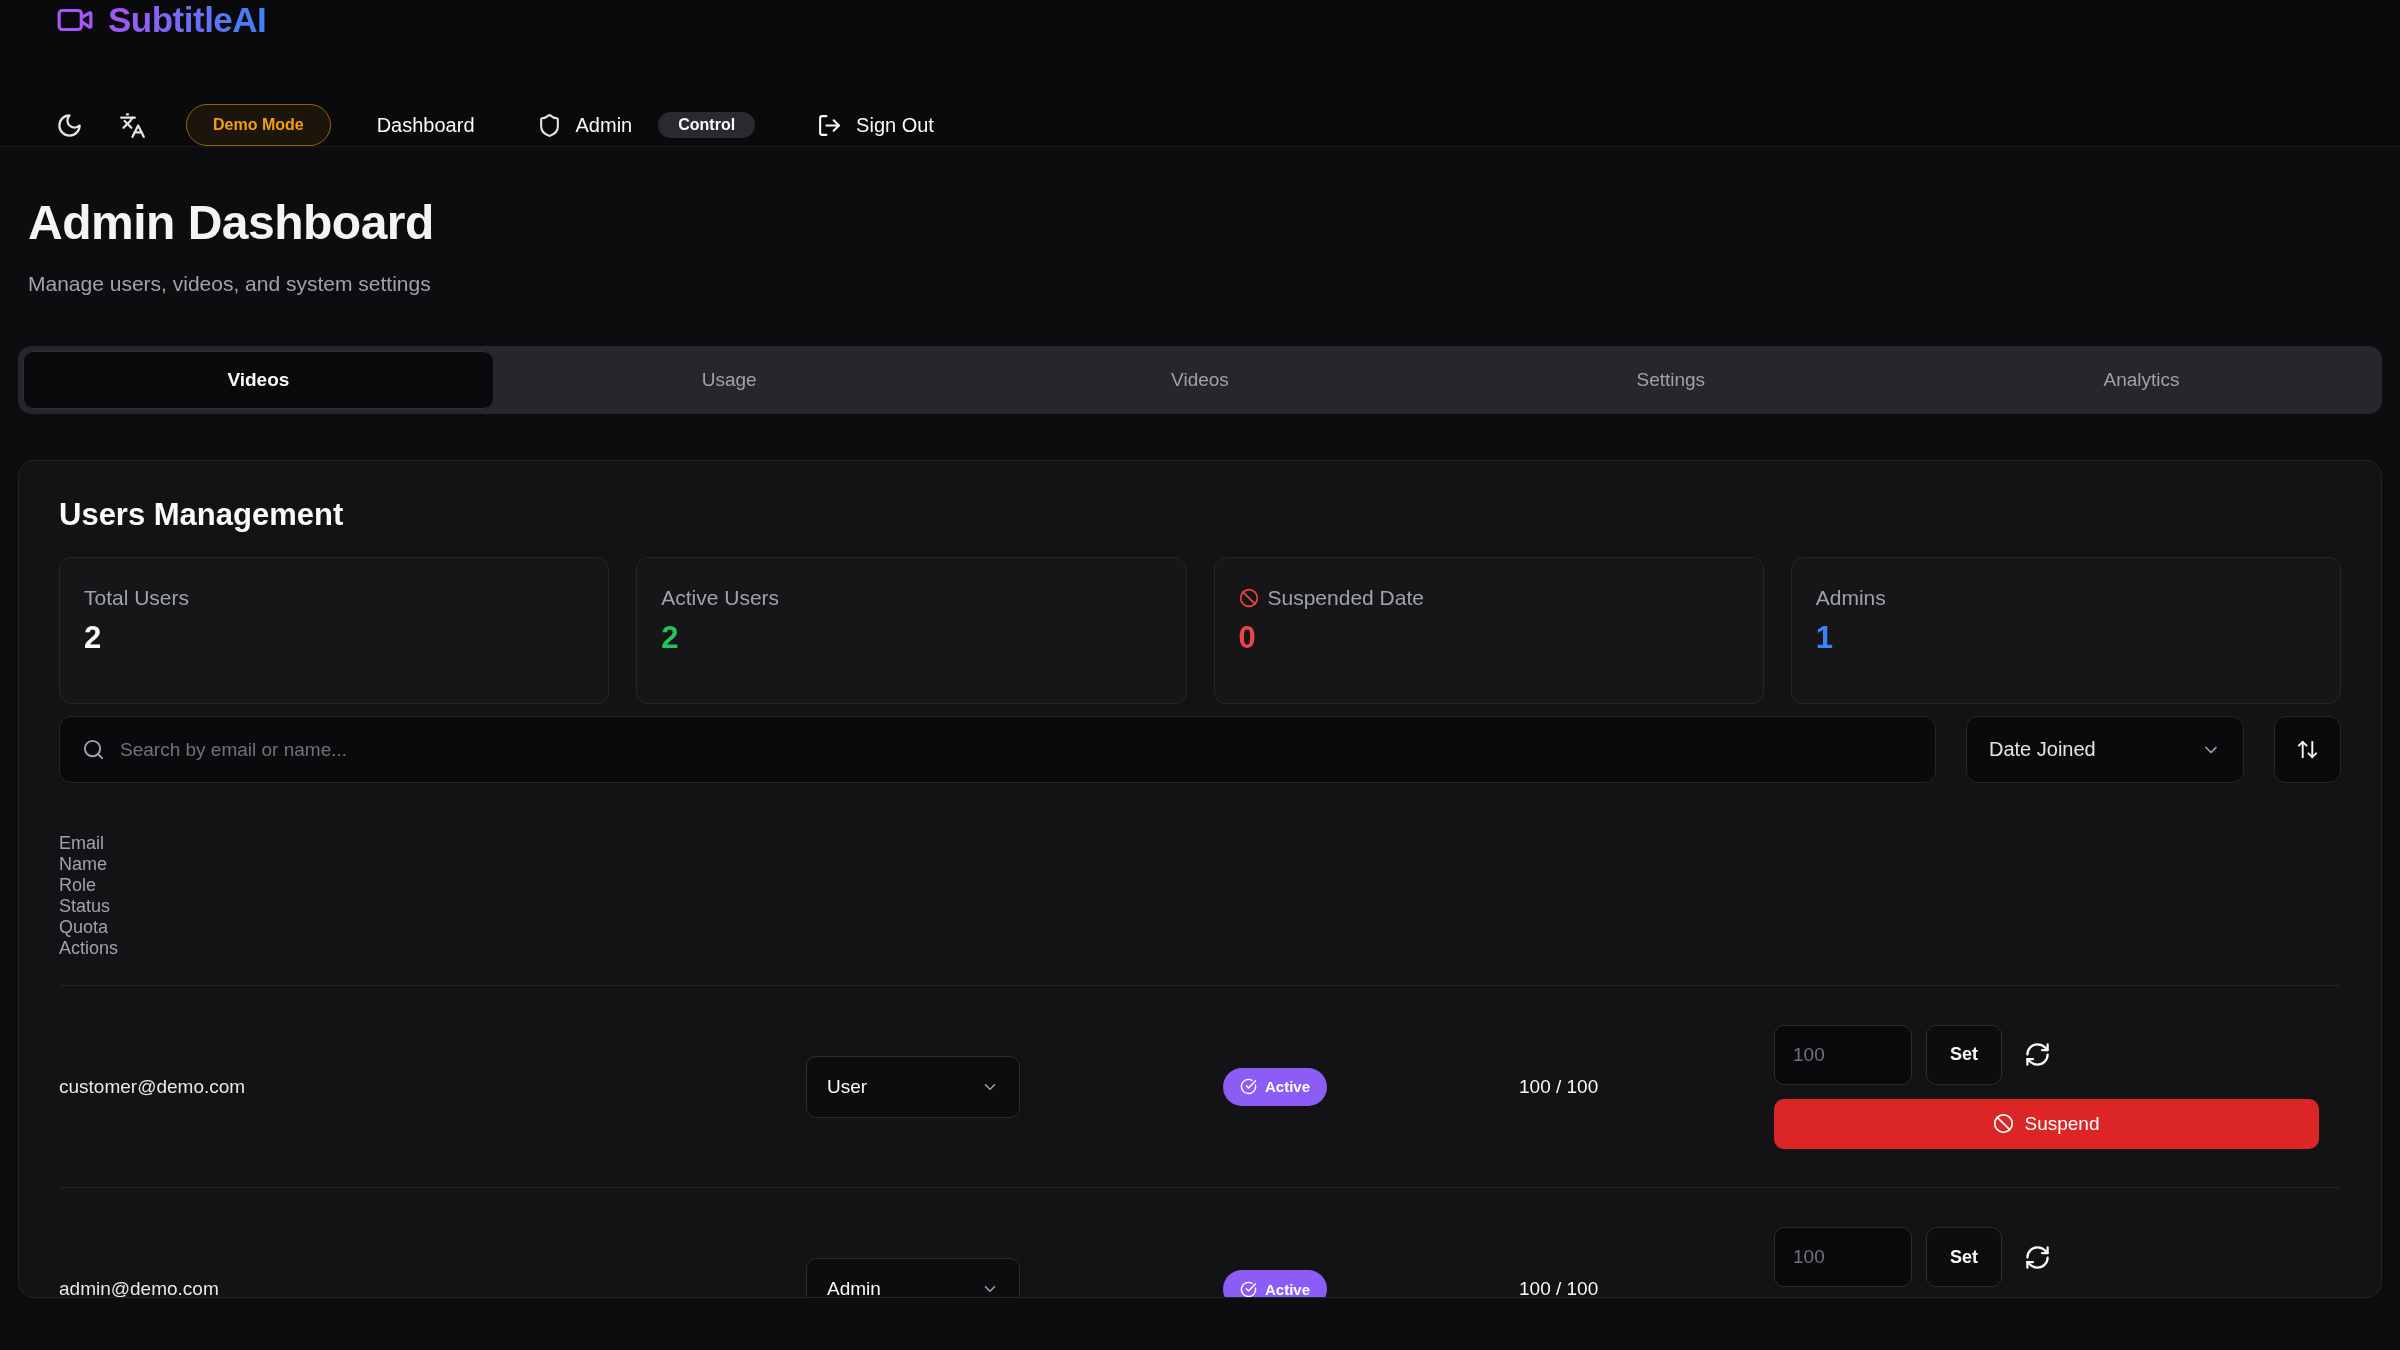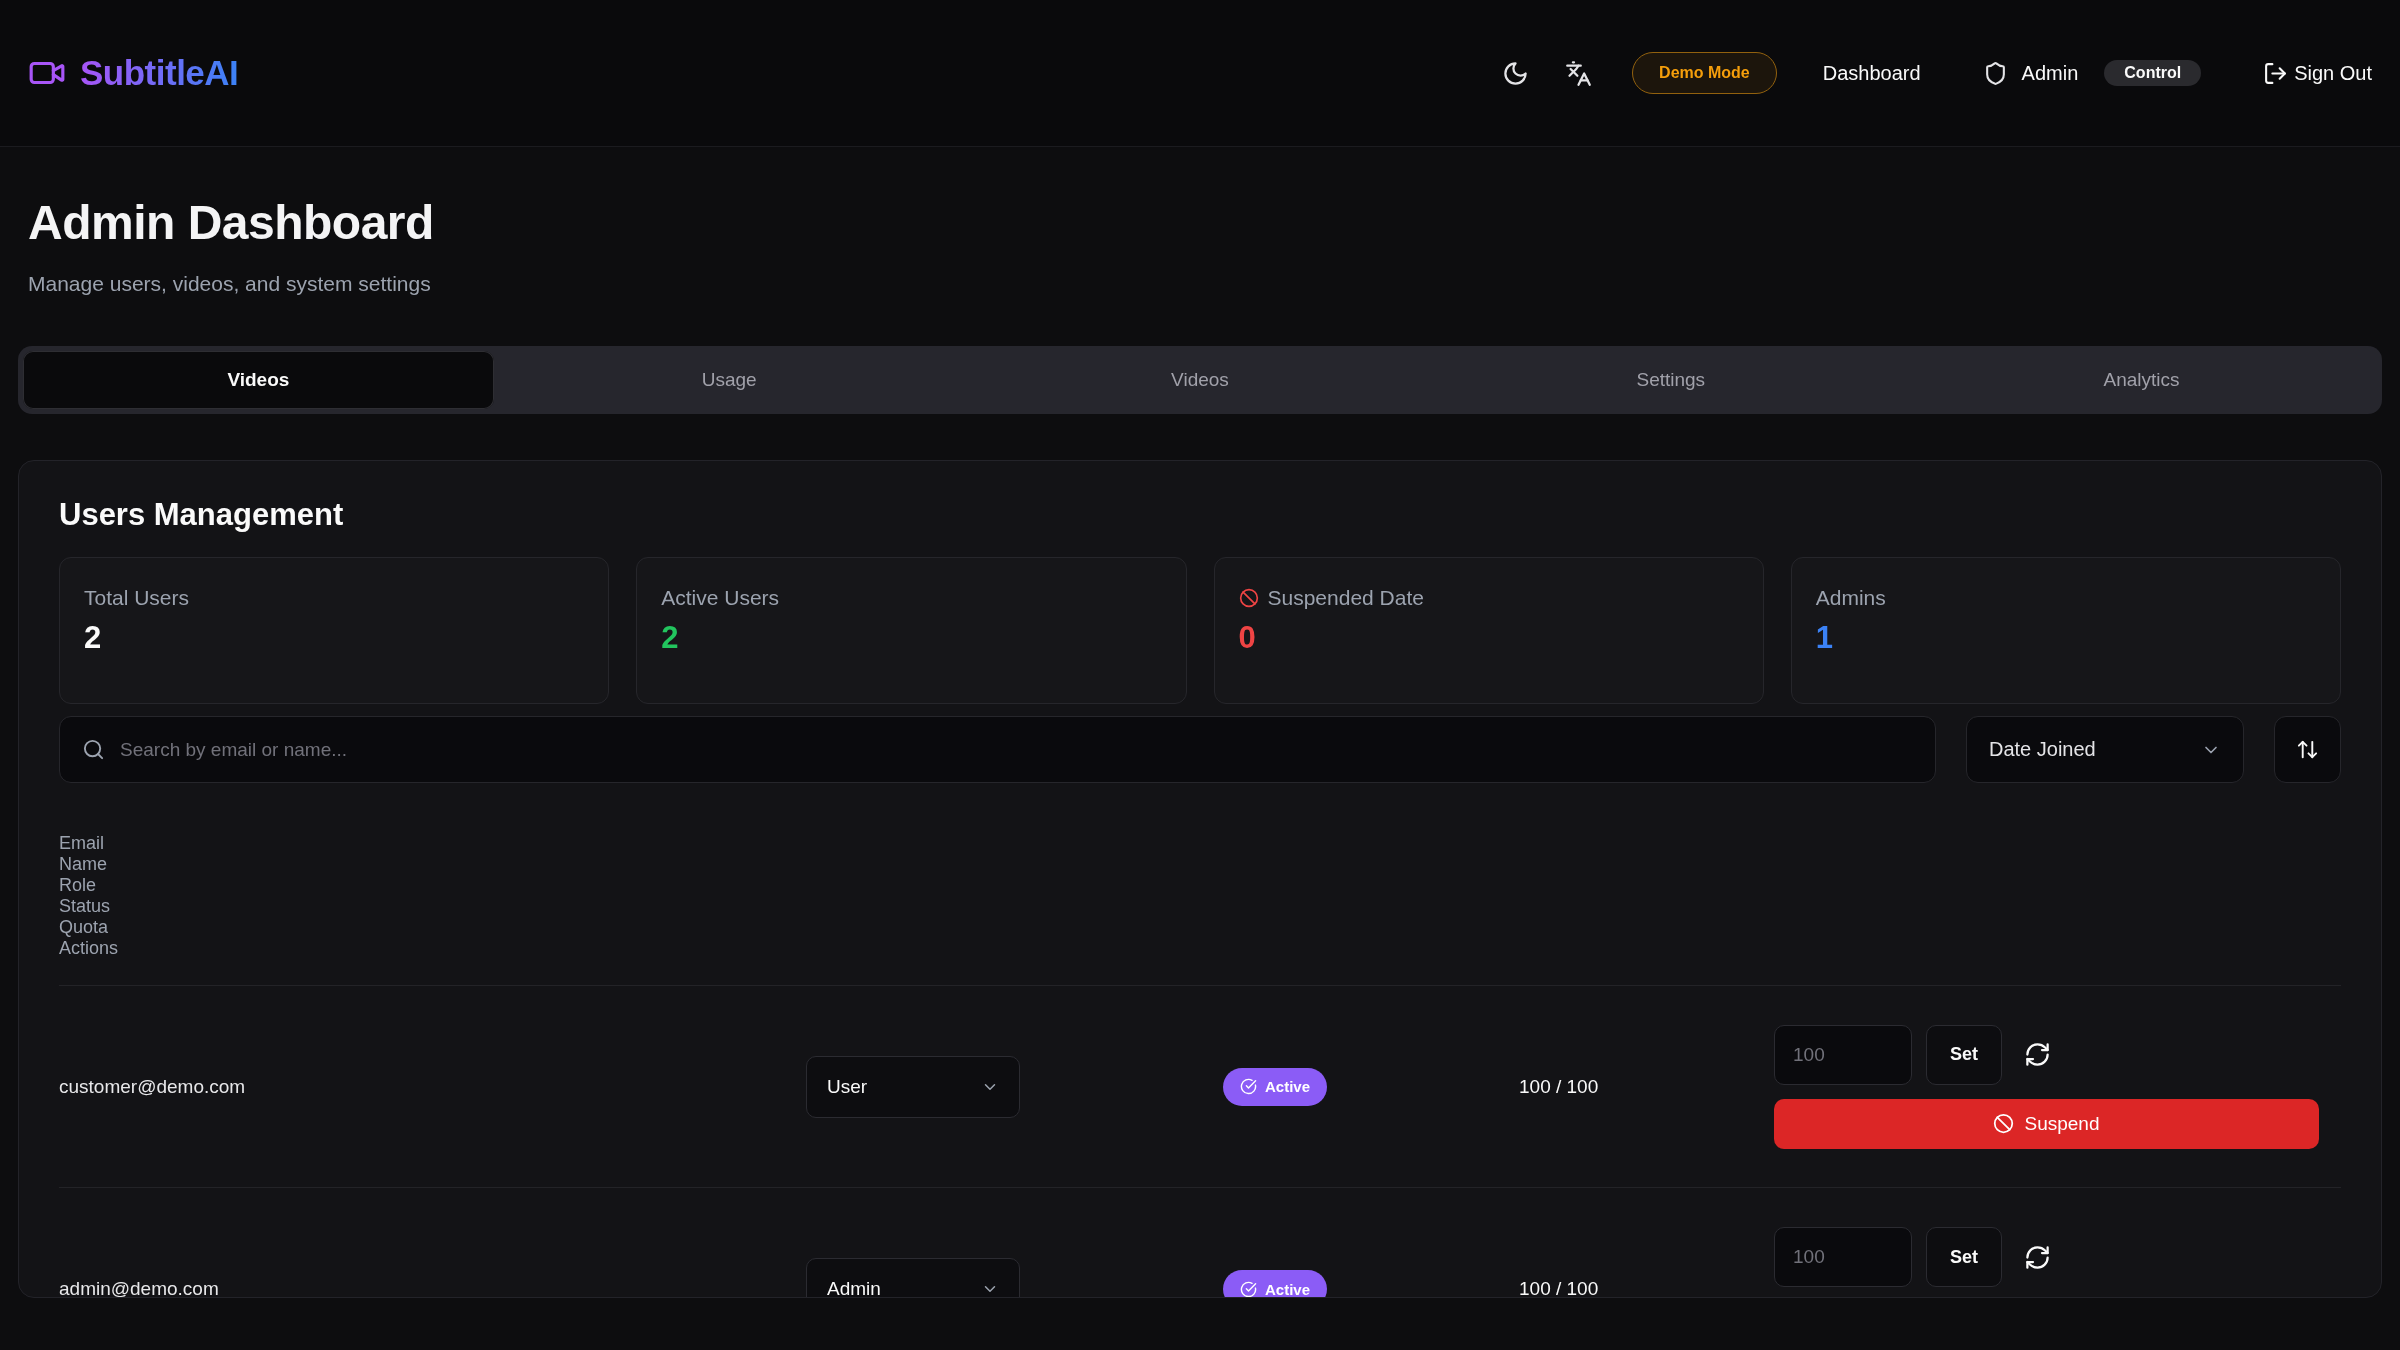--- a/index.html
+++ b/index.html
@@ -10,36 +10,36 @@
     --amber:#f59e0b; --pill-gray:#2a2a2e; --tabs-bg:#26262d; --tab-inactive:#a1a1aa;
     --logo-from:#a855f7; --logo-to:#3b82f6;
   }
   *{margin:0;padding:0;box-sizing:border-box;}
   html,body{width:2400px;height:1350px;overflow:hidden;}
   body{background:var(--page-bg);font-family:"Liberation Sans","DejaVu Sans",sans-serif;color:var(--text);}
   svg{display:block;}
 
   
   .nav{height:147px;background:var(--nav-bg);border-bottom:1px solid #1b1b1f;
-       display:flex;justify-content:space-between;padding:0 28px;}
+       display:flex;justify-content:space-between;padding:0 56px;flex-direction:column;}
   .logo{display:flex;align-items:center;gap:14px;cursor:pointer;}
   .logo-text{font-size:35px;font-weight:700;letter-spacing:-0.5px;
     background:linear-gradient(90deg,var(--logo-from),var(--logo-to));
     -webkit-background-clip:text;background-clip:text;color:transparent;}
   .nav-right{display:flex;align-items:center;}
   .icon-btn{background:none;border:none;color:#e4e4e7;cursor:pointer;display:flex;align-items:center;}
   .demo-pill{margin-left:40px;height:42px;display:flex;align-items:center;padding:0 26px;
     border:1px solid #92610e;border-radius:21px;background:rgba(245,158,11,0.08);
     color:var(--amber);font-size:16px;font-weight:700;}
   .nav-link{margin-left:46px;font-size:20px;color:var(--text);cursor:pointer;}
   .admin-group{margin-left:62px;display:flex;align-items:center;}
   .admin-label{margin-left:14px;font-size:20px;color:var(--text);}
   .control-pill{margin-left:26px;height:26px;display:flex;align-items:center;padding:0 20px;
     background:var(--pill-gray);border-radius:19px;font-size:16px;font-weight:700;color:var(--text);}
-  .signout{margin-left:62px;display:flex;align-items:center;gap:6px;cursor:pointer;
+  .signout{margin-left:62px;display:flex;align-items:center;gap:14px;cursor:pointer;
     background:none;border:none;color:var(--text);font-size:20px;}
   .ml36{margin-left:36px;}
 
   
   .hero{padding:48px 44px 0 28px;}
   .page-title{font-size:48px;font-weight:800;letter-spacing:-0.5px;color:#f4f4f5;}
   .page-sub{margin-top:22px;font-size:21px;color:var(--muted);}
 
   
   .tabs{margin:50px 18px 0;height:68px;background:var(--tabs-bg);border-radius:14px;

